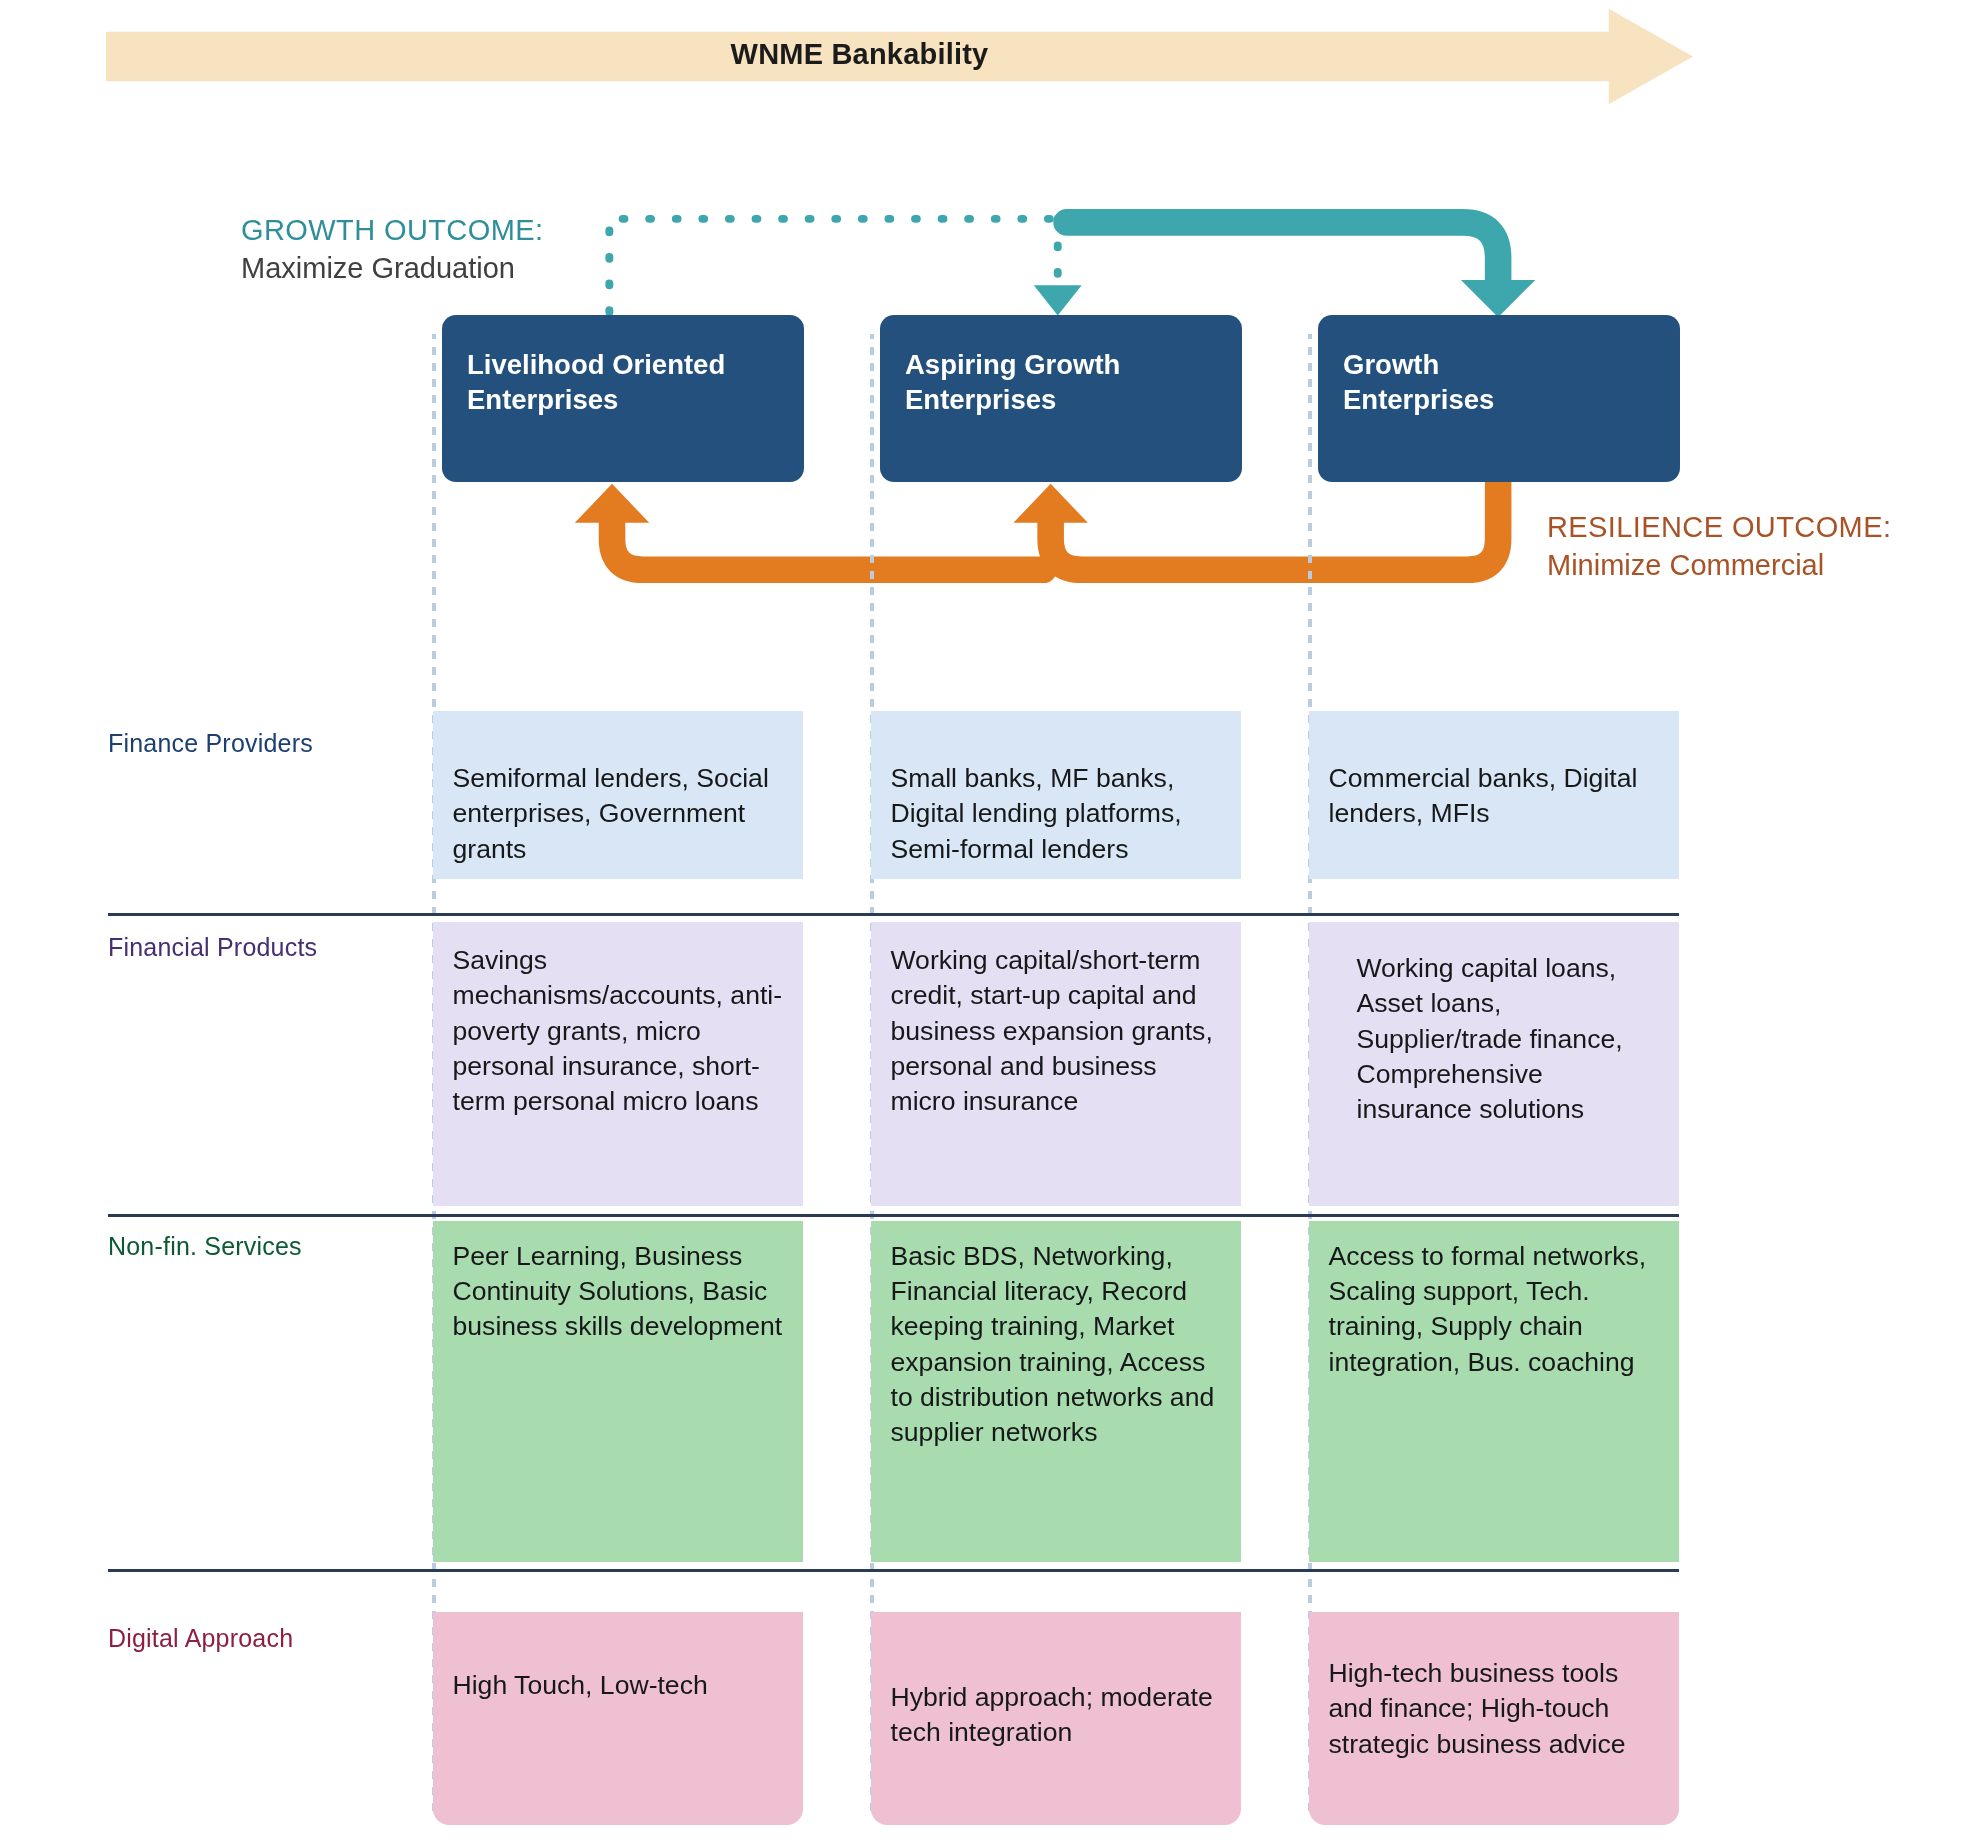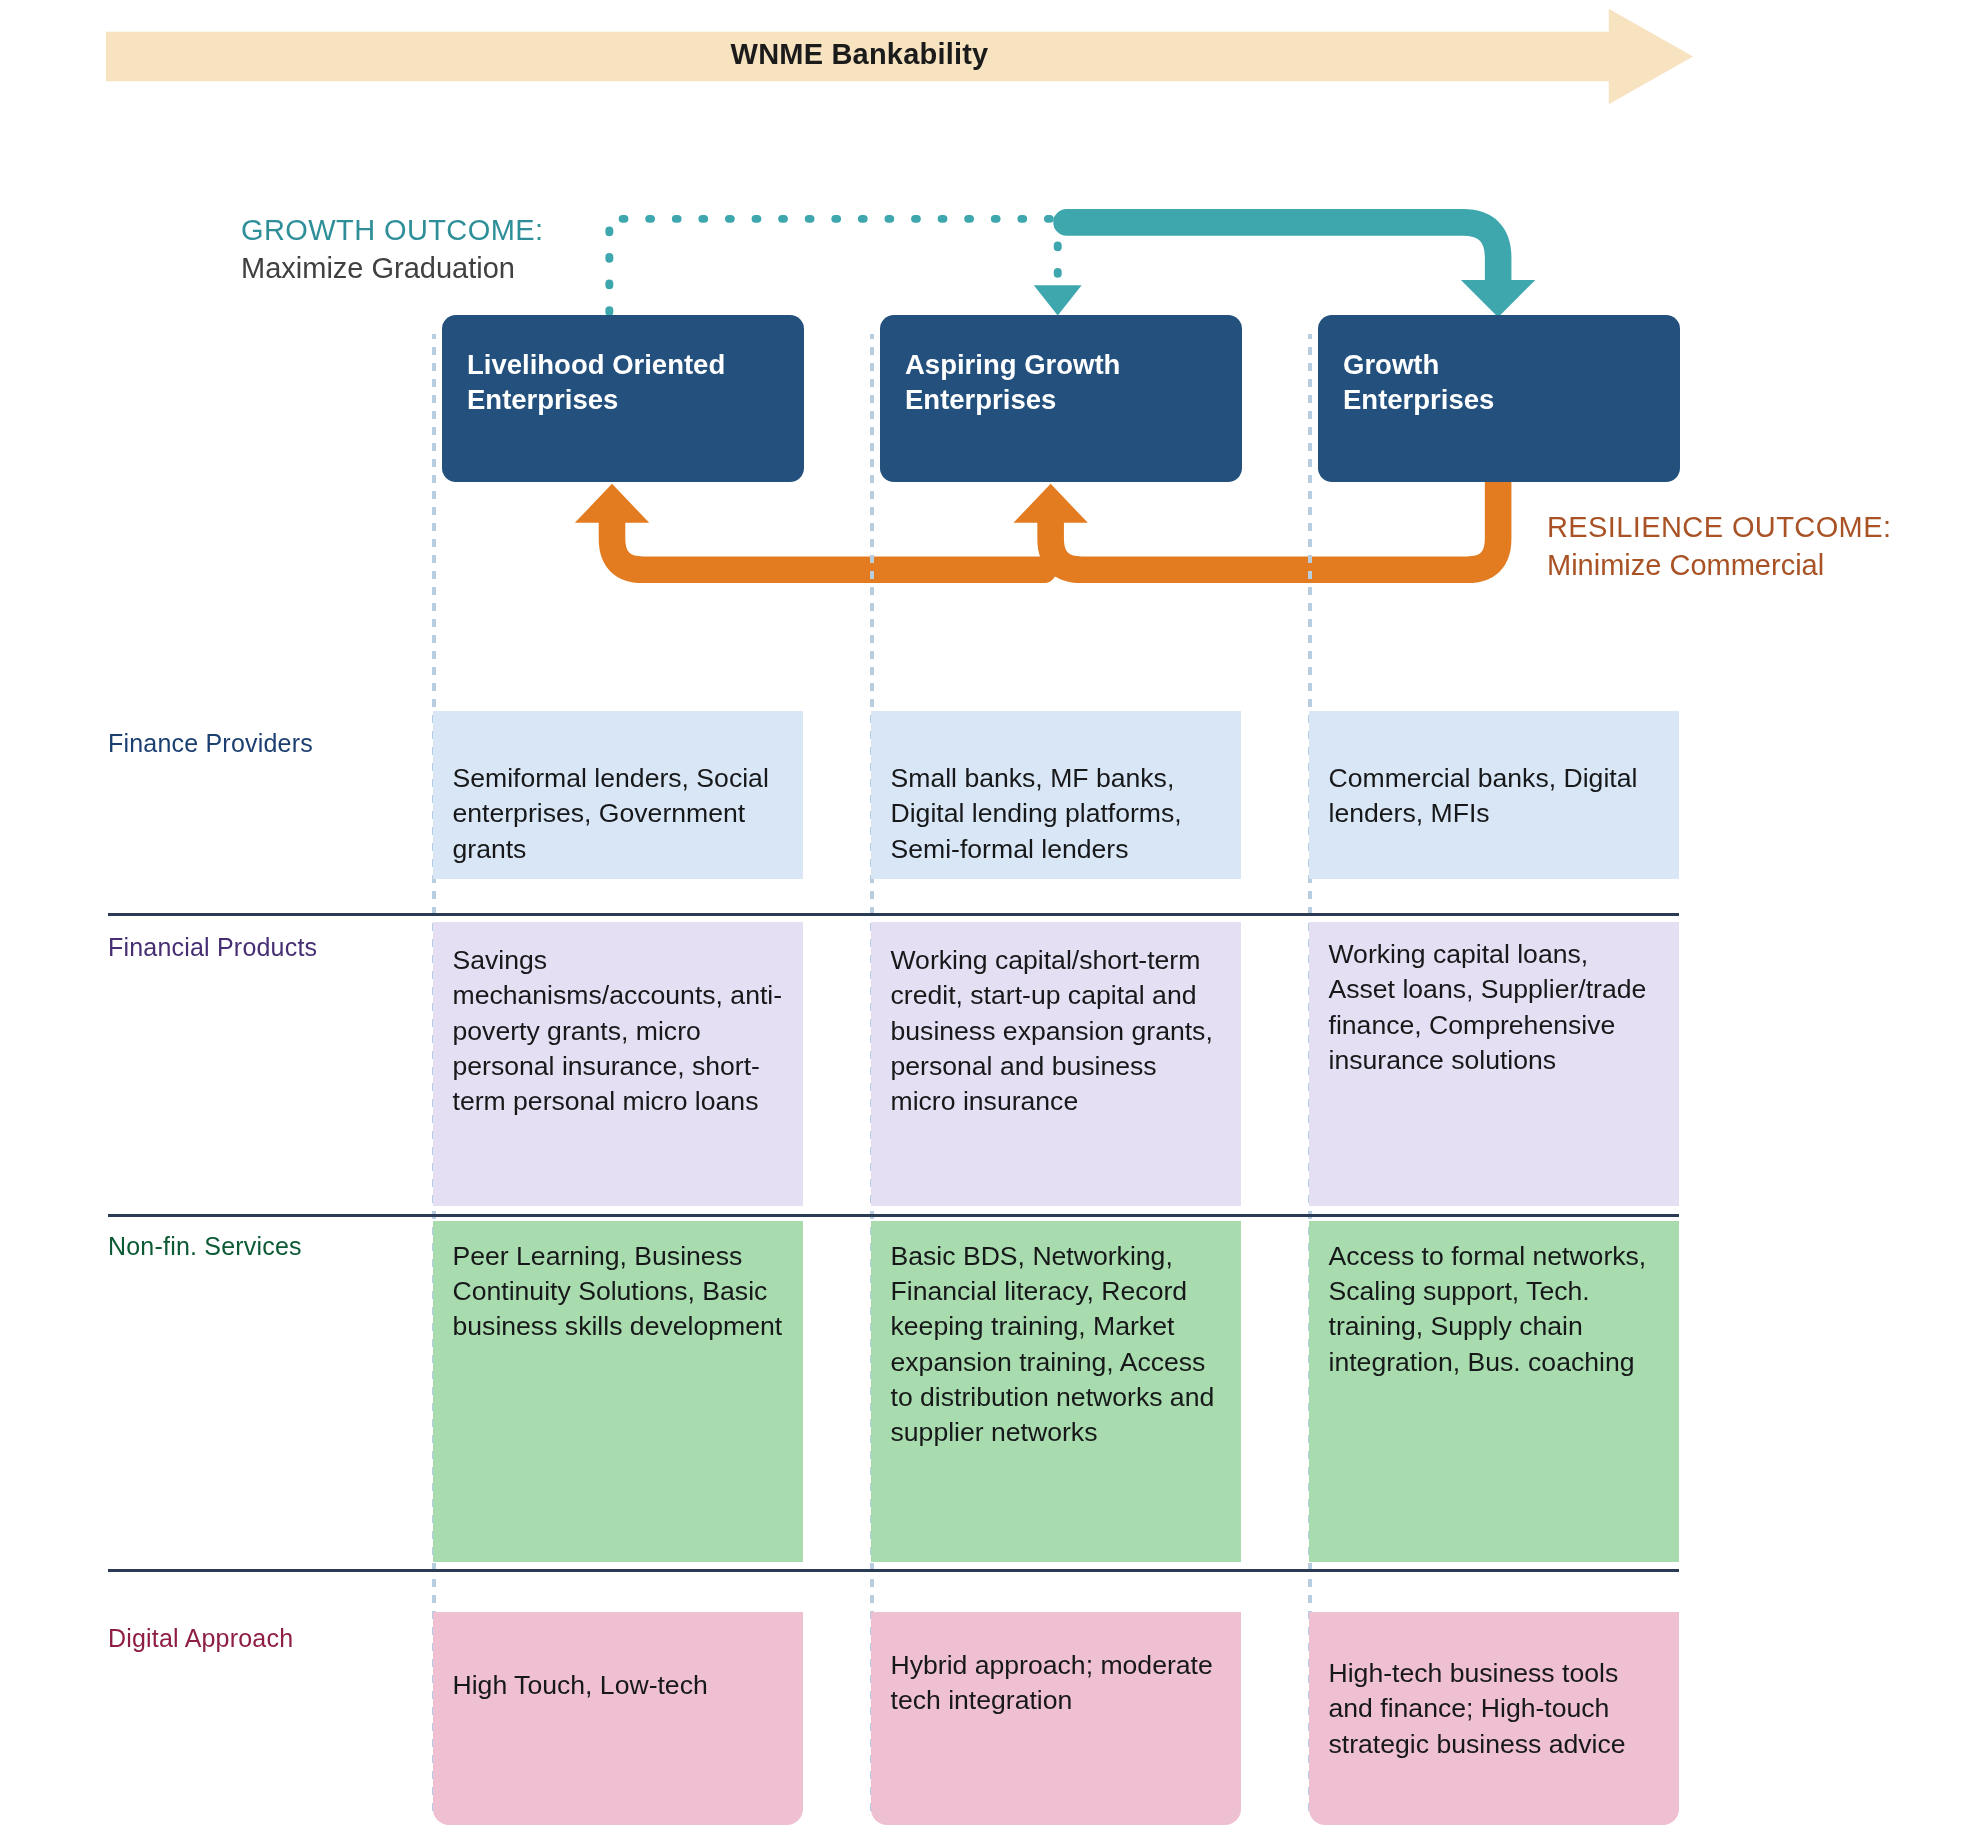--- a/index.html
+++ b/index.html
@@ -142,21 +142,21 @@
       <div class="row" style="height: 301px; position: relative;">
         <div class="row-line"></div>
         <div class="row-label" style="top: 19.5px; color: rgb(70, 46, 115);">Financial Products</div>
         <div class="cell cell-0" style="top: 8.9px; height: 284px; background: rgb(228, 223, 242); border-radius: 0px;">
           <span class="txt" style="display: block; padding-top: 21px;">Savings mechanisms/accounts, anti-poverty grants, micro personal insurance, short-term personal micro loans</span>
         </div>
         <div class="cell cell-1" style="top: 8.9px; height: 284px; background: rgb(228, 223, 242); border-radius: 0px;">
           <span class="txt" style="display: block; padding-top: 21px;">Working capital/short-term credit, start-up capital and business expansion grants, personal and business micro insurance</span>
         </div>
         <div class="cell cell-2" style="top: 8.9px; height: 284px; background: rgb(228, 223, 242); border-radius: 0px;">
-          <span class="txt" style="display: block; padding-top: 15px;">Working capital loans, Asset loans, Supplier/trade finance, Comprehensive insurance solutions</span>
+          <span class="txt" style="display: block; padding-top: 29px; margin-left: 28px;">Working capital loans, Asset loans, Supplier/trade finance, Comprehensive insurance solutions</span>
         </div>
       </div>
       <div class="row" style="height: 355px; position: relative;">
         <div class="row-line"></div>
         <div class="row-label" style="top: 17.7px; color: rgb(11, 90, 52);">Non-fin. Services</div>
         <div class="cell cell-0" style="top: 7px; height: 341px; background: rgb(168, 220, 174); border-radius: 0px;">
           <span class="txt" style="display: block; padding-top: 17.7px;">Peer Learning, Business Continuity Solutions, Basic business skills development</span>
         </div>
         <div class="cell cell-1" style="top: 7px; height: 341px; background: rgb(168, 220, 174); border-radius: 0px;">
           <span class="txt" style="display: block; padding-top: 17.7px;">Basic BDS, Networking, Financial literacy, Record keeping training, Market expansion training, Access to distribution networks and supplier networks</span>
@@ -165,21 +165,21 @@
           <span class="txt" style="display: block; padding-top: 17.7px;">Access to formal networks, Scaling support, Tech. training, Supply chain integration, Bus. coaching</span>
         </div>
       </div>
       <div class="row" style="height: 257px; position: relative;">
         <div class="row-line"></div>
         <div class="row-label" style="top: 55px; color: rgb(142, 31, 66);">Digital Approach</div>
         <div class="cell cell-0" style="top: 43px; height: 213px; background: rgb(238, 192, 210); border-radius: 0px 0px 16px 16px;">
           <span class="txt" style="display: block; padding-top: 56px;">High Touch, Low-tech</span>
         </div>
         <div class="cell cell-1" style="top: 43px; height: 213px; background: rgb(238, 192, 210); border-radius: 0px 0px 16px 16px;">
-          <span class="txt" style="display: block; padding-top: 36px;">Hybrid approach; moderate tech integration</span>
+          <span class="txt" style="display: block; padding-top: 68px;">Hybrid approach; moderate tech integration</span>
         </div>
         <div class="cell cell-2" style="top: 43px; height: 213px; background: rgb(238, 192, 210); border-radius: 0px 0px 16px 16px;">
           <span class="txt" style="display: block; padding-top: 44px;">High-tech business tools and finance; High-touch strategic business advice</span>
         </div>
       </div>
     </div>
 
 </div>
 
 

